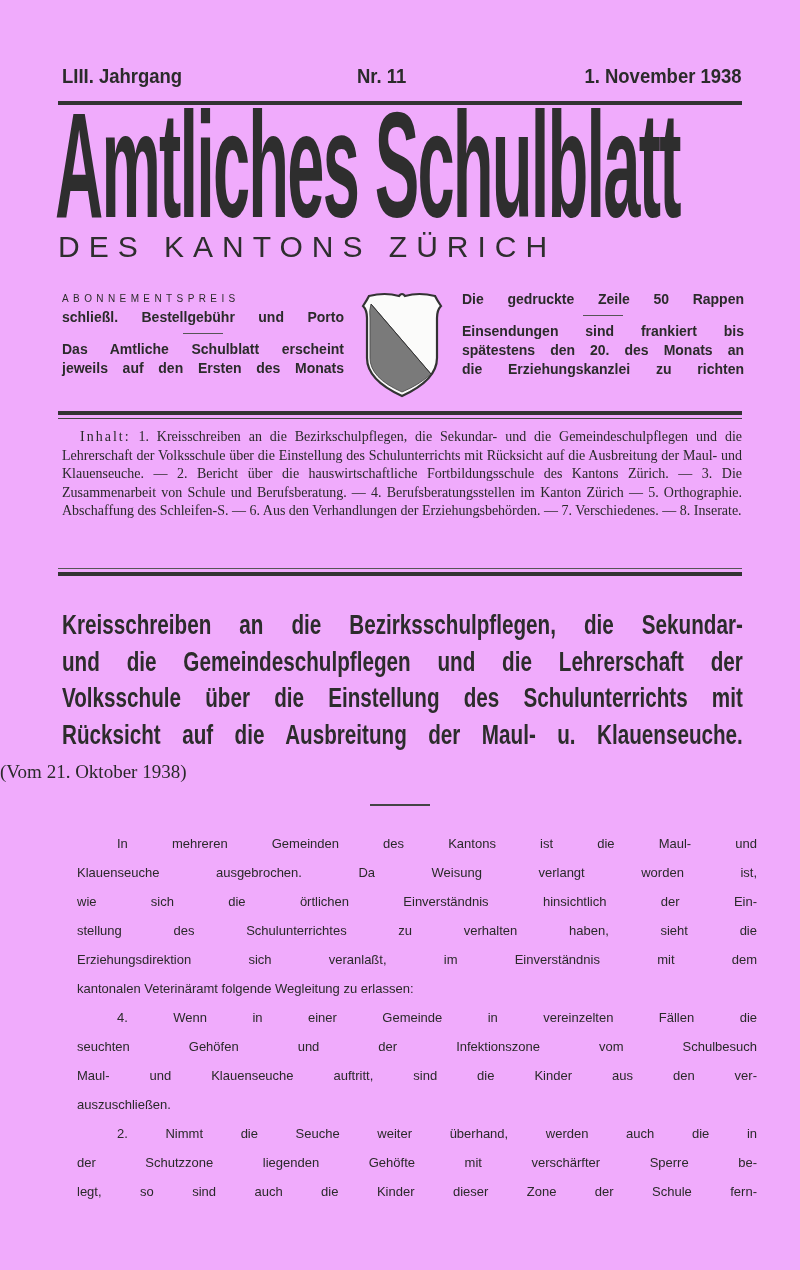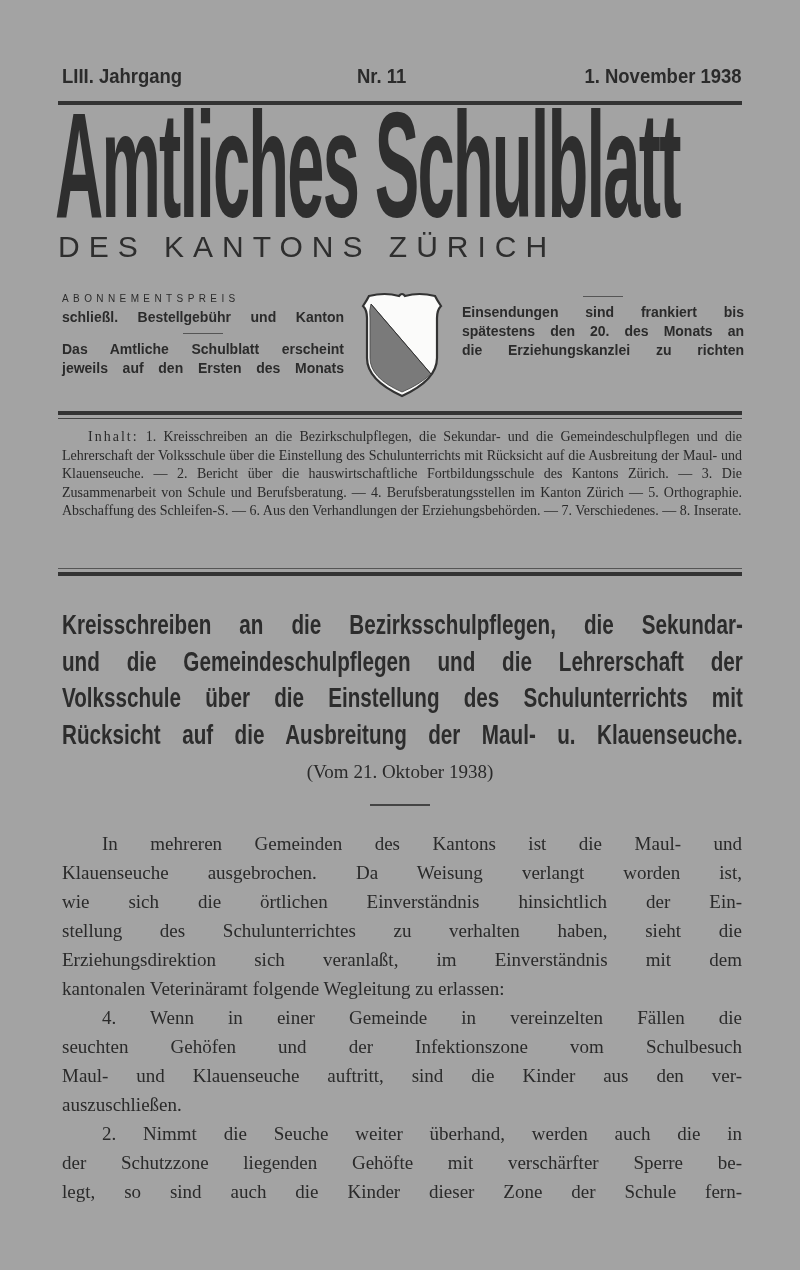--- a/index.html
+++ b/index.html
@@ -1,17 +1,17 @@
 <!DOCTYPE html>
 <html><head>
 <meta charset="utf-8">
 <style>
   html, body { margin: 0; padding: 0; background: #ffffff; }
   body { width: 800px; height: 1270px; position: relative; overflow: hidden; color: #2a2a2a; }
-  .page { position: absolute; left: 0; top: 0; width: 800px; height: 1270px; background: #a3a3a3; }
+  .page { position: absolute; left: 0; top: 0; width: 800px; height: 1270px; background: #f0abfc; }
 
   .topline { position: absolute; left: 62px; top: 64px; width: 680px; height: 30px;
     font-family: "Liberation Sans", sans-serif; font-weight: bold; font-size: 21px; color: #2b2b2b; }
   .topline span { position: absolute; top: 0; transform: scaleX(0.88); transform-origin: left top; white-space: nowrap; }
   .tl-left { left: 0; }
   .tl-mid { left: 295px; }
   .tl-right { right: 0; transform-origin: right top !important; }
 
   .rule-top { position: absolute; left: 58px; top: 101px; width: 684px; height: 4px; background: #333; }
 
@@ -29,36 +29,36 @@
   .info-line { font-size: 14px; font-weight: bold; line-height: 19px; white-space: nowrap; text-align: justify; text-align-last: justify; }
   .info-sep { width: 40px; height: 1px; background: #555; margin: 6px auto 6px auto; }
 
   .crest { position: absolute; left: 355px; top: 288px; width: 94px; height: 112px; }
 
   .rule-double-1 { position: absolute; left: 58px; top: 411px; width: 684px; height: 4px; background: #333; }
   .rule-double-1b { position: absolute; left: 58px; top: 418px; width: 684px; height: 1px; background: #444; }
 
   .contents { position: absolute; left: 62px; top: 428px; width: 680px;
     font-family: "Liberation Serif", serif; font-size: 14px; line-height: 18.5px; color: #2a2a2a; text-align: justify; }
-  .contents .lead { letter-spacing: 2px; margin-left: 26px; }
+  .contents .lead { letter-spacing: 2px; margin-left: 18px; }
 
   .rule-double-2a { position: absolute; left: 58px; top: 568px; width: 684px; height: 1px; background: #555; }
   .rule-double-2b { position: absolute; left: 58px; top: 572px; width: 684px; height: 4px; background: #333; }
 
   .headline { position: absolute; left: 62px; top: 607px; width: 680px;
     font-family: "Liberation Sans", sans-serif; font-weight: bold; color: #2c2c2c; }
   .headline .hl { display: block; font-size: 27px; line-height: 36.5px; white-space: nowrap;
     transform: scaleX(0.765); transform-origin: left top; letter-spacing: 0px; width: 890px; text-align: justify; text-align-last: justify; }
 
-  .dateline { position: absolute; left: 0; top: 761px; width: 800px; text-align: center;
+  .dateline { position: absolute; left: 0; top: 761px; width: 800px; 
     font-family: "Liberation Serif", serif; font-size: 19px; color: #2a2a2a; }
   .short-rule { position: absolute; left: 370px; top: 804px; width: 60px; height: 1.5px; background: #444; }
 
-  .body { position: absolute; left: 62px; top: 829px; width: 680px;
-    font-family: Liberation Serif, serif; font-size: 19px; line-height: 29px; color: #2a2a2a; }
+  .body { position: absolute; left: 77px; top: 829px; width: 680px;
+    font-family: Liberation Sans, sans-serif; font-size: 13px; line-height: 29px; color: #2a2a2a; }
   .body .ln { display: block; white-space: nowrap; text-align: justify; text-align-last: justify; }
   .body .ln.last { text-align-last: left; }
   .body .ind { padding-left: 40px; }
 </style>
 </head>
 <body>
 
 <div class="page">
 
   <div class="topline">
@@ -68,33 +68,34 @@
   </div>
   <div class="rule-top"></div>
 
   <div class="masthead">
     <div class="masthead-title">Amtliches Schulblatt</div>
   </div>
   <div class="masthead-sub">DES KANTONS ZÜRICH</div>
 
   <div class="infobox left">
     <div class="info-head">ABONNEMENTSPREIS</div>
-    <div class="info-line">schließl. Bestellgebühr und Kanton</div>
+    <div class="info-line">schließl. Bestellgebühr und Porto</div>
     <div class="info-sep"></div>
     <div class="info-line">Das Amtliche Schulblatt erscheint</div>
     <div class="info-line">jeweils auf den Ersten des Monats</div>
   </div>
 
   <svg class="crest" viewBox="0 0 94 112">
     <path d="M8 18 Q12 12 14 8 Q30 4 44 8 Q47 4 50 8 Q64 4 80 8 Q82 12 86 18 Q82 22 82 30 L82 70 Q82 92 47 108 Q12 92 12 70 L12 30 Q12 22 8 18 Z" fill="#fbfbfa" stroke="#333" stroke-width="2.2"></path>
     <path d="M16 16 Q14 22 15 30 L15 70 Q15 90 47 104 Q64 97 76 86 Z" fill="#7a7a7a" stroke="#444" stroke-width="0.8"></path>
     <path d="M16 16 L76 86" stroke="#333" stroke-width="1"></path>
   </svg>
 
   <div class="infobox right">
+    <div class="info-line">Die gedruckte Zeile 50 Rappen</div>
     <div class="info-sep"></div>
     <div class="info-line">Einsendungen sind frankiert bis</div>
     <div class="info-line">spätestens den 20. des Monats an</div>
     <div class="info-line">die Erziehungskanzlei zu richten</div>
   </div>
 
   <div class="rule-double-1"></div>
   <div class="rule-double-1b"></div>
 
   <div class="contents">

